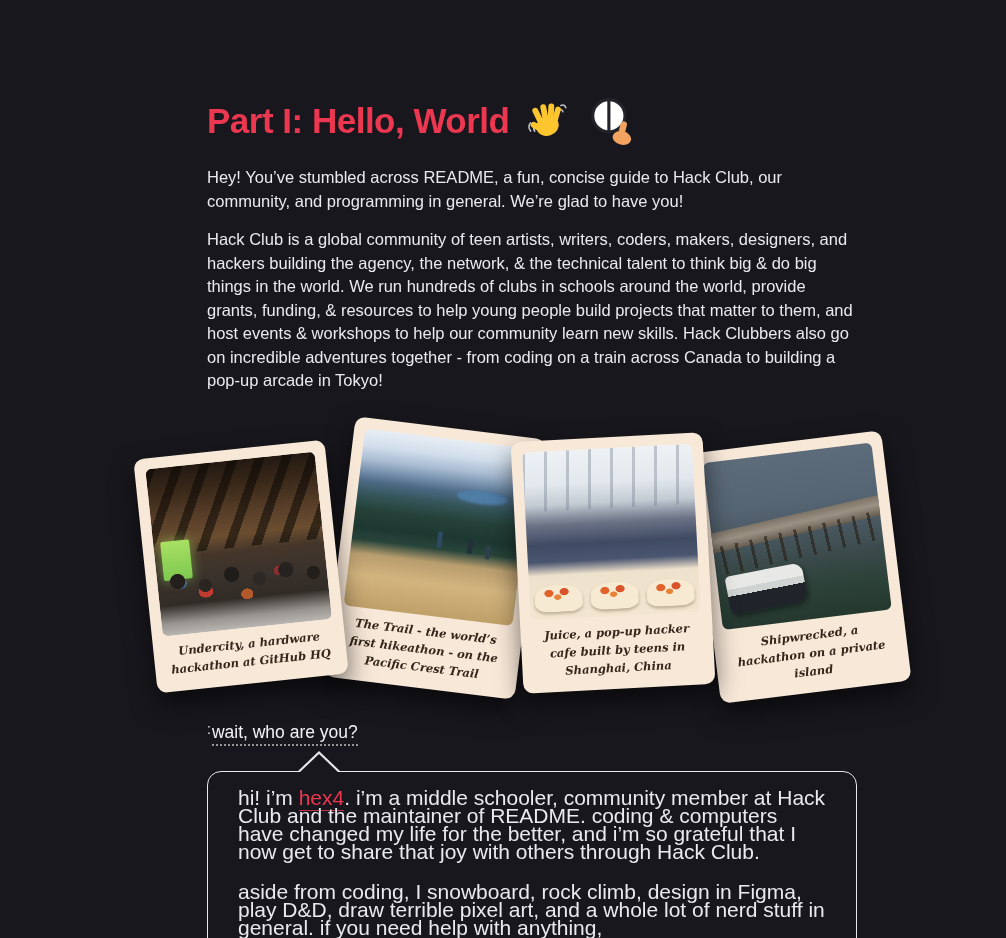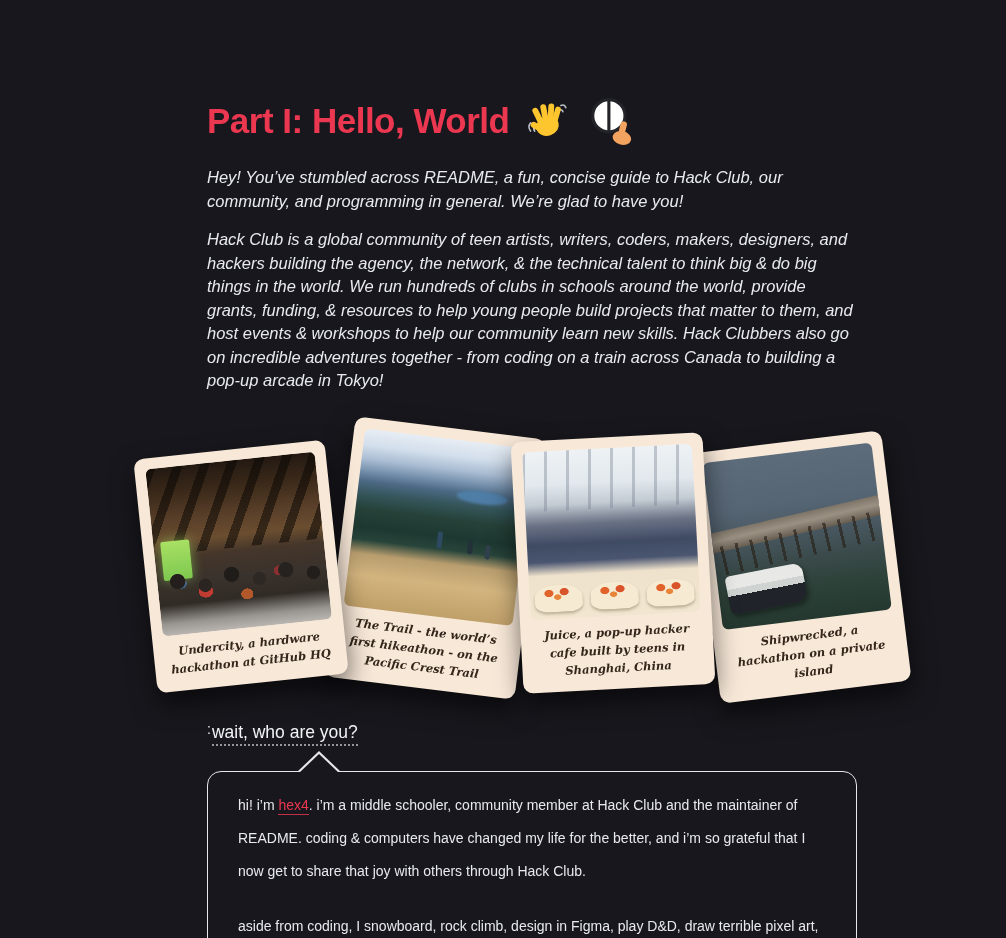--- a/index.html
+++ b/index.html
@@ -11,21 +11,21 @@
     color: #e8eaef;
   }
   main { position: absolute; left: 207px; top: 0; width: 650px; }
 
   h1.heading {
     margin: 96px 0 20px; display: flex; align-items: center; gap: 17px;
     font-size: 35px; font-weight: 800; letter-spacing: -0.5px; color: #ec3750;
   }
   .emoji { flex: 0 0 auto; }
 
-  p.body-par { margin: 0 0 15px; font-size: 16.5px; line-height: 23.5px; color: #e8eaef; font-style: italic; }
+  p.body-par { margin: 0 0 15px; font-size: 16.5px; line-height: 23.5px; color: #e8eaef; }
 
   
   .gallery { position: relative; height: 282px; width: 800px; margin: 30px 0 0 -62px; }
   .polaroid {
     position: absolute; margin: 0; background: #f8e8d8; border-radius: 10px;
     padding: 11px 11px 6px; width: 192px;
     box-shadow: 0 12px 26px rgba(0,0,0,.55);
   }
   .polaroid .photo { position: relative; width: 170px; height: 168px; border-radius: 6px; overflow: hidden; }
   .polaroid figcaption {
@@ -112,21 +112,21 @@
     min-height: 230px; }
   .quote-box::before { content: ""; position: absolute; top: -21px; left: 89px;
     border-left: 22px solid transparent; border-right: 22px solid transparent;
     border-bottom: 21px solid #e6e7ea; }
   .quote-box::after { content: ""; position: absolute; top: -18px; left: 91px;
     border-left: 20px solid transparent; border-right: 20px solid transparent;
     border-bottom: 19px solid #17171d; }
   .from-row { font-size: 13px; margin-bottom: 13px; color: #989aa3; }
   .from-link { color: #c65360; text-decoration: none; cursor: pointer;
     border-bottom: 1px solid rgba(198,83,96,.85); padding-bottom: 1px; margin-left: 4px; }
-  .quote-par { margin: 0 0 22px; font-size: 14px; line-height: 33px; color: #e8eaef; }
+  .quote-par { margin: 0 0 22px; font-size: 21px; line-height: 18px; color: #e8eaef; }
   .quote-par:last-child { margin-bottom: 0; }
   .red-link { color: #ec3750; text-decoration: none; cursor: pointer;
     border-bottom: 1.5px solid rgba(236,55,80,.8); padding-bottom: 1px; }
 </style>
 </head>
 <body>
 
 <main>
 
   <h1 class="heading">

